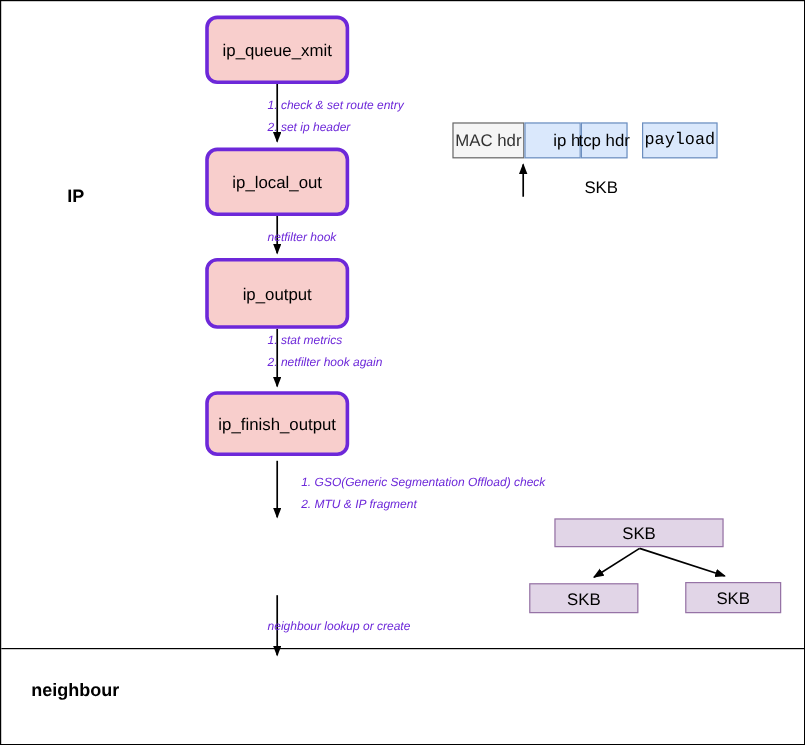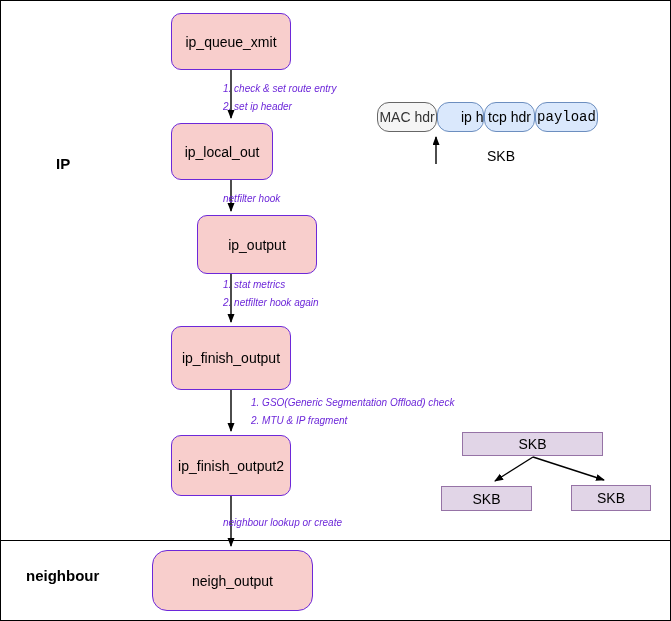--- a/index.html
+++ b/index.html
@@ -26,21 +26,21 @@
   .section-label {
     position: absolute;
     font-size: 15px;
     font-weight: bold;
     color: #000000;
     white-space: nowrap;
   }
   .flow-node {
     position: absolute;
     background: #f8cecc;
-    border: 1px solid #6d28d9;
+    border: 3px solid #6d28d9;
     border-radius: 10px;
     display: flex;
     align-items: center;
     justify-content: center;
     font-size: 14px;
     color: #000000;
     box-sizing: border-box;
     white-space: nowrap;
   }
   .flow-node.big-radius { border-radius: 15px; }
@@ -55,21 +55,20 @@
   .pkt-seg {
     position: absolute;
     top: 101px;
     height: 30px;
     box-sizing: border-box;
     display: flex;
     align-items: center;
     justify-content: center;
     font-size: 14px;
     white-space: nowrap;
-    border-radius: 12px;
   }
   .pkt-seg.gray {
     background: #f5f5f5;
     border: 1px solid #666666;
     color: #333333;
   }
   .pkt-seg.blue {
     background: #dae8fc;
     border: 1px solid #6c8ebf;
     color: #000000;
@@ -119,25 +118,23 @@
     <line x1="230" y1="179" x2="230" y2="210" stroke="#000000" stroke-width="1.4" marker-end="url(#arrowhead)"></line>
     <line x1="230" y1="273" x2="230" y2="321" stroke="#000000" stroke-width="1.4" marker-end="url(#arrowhead)"></line>
     <line x1="230" y1="383" x2="230" y2="430" stroke="#000000" stroke-width="1.4" marker-end="url(#arrowhead)"></line>
     <line x1="230" y1="495" x2="230" y2="545" stroke="#000000" stroke-width="1.4" marker-end="url(#arrowhead)"></line>
     <line x1="435" y1="163" x2="435" y2="136" stroke="#000000" stroke-width="1.4" marker-end="url(#arrowhead)"></line>
     <line x1="532" y1="456" x2="494" y2="480" stroke="#000000" stroke-width="1.4" marker-end="url(#arrowhead)"></line>
     <line x1="532" y1="456" x2="603" y2="479" stroke="#000000" stroke-width="1.4" marker-end="url(#arrowhead)"></line>
   </svg>
 
   <div class="flow-node" style="left: 170px; top: 12px; width: 120px; height: 57px;">ip_queue_xmit</div>
-  <div class="flow-node" style="left: 170px; top: 122px; width: 102px; height: 57px;">ip_local_out</div>
-  <div class="flow-node" style="left: 170px; top: 214px; width: 120px; height: 59px; margin-left: 26px;">ip_output</div>
-  <div class="flow-node" style="left: 170px; top: 325px; width: 120px; height: 64px;">ip_finish_output</div>
-  <div class="flow-node" style="left: 170px; top: 434px; width: 120px; height: 61px;">ip_finish_output2</div>
-  <div class="flow-node big-radius" style="left: 151px; top: 549px; width: 161px; height: 61px;">neigh_output</div>
+  <div class="flow-node" style="left: 170px; top: 122px; width: 120px; height: 57px;">ip_local_out</div>
+  <div class="flow-node" style="left: 170px; top: 214px; width: 120px; height: 59px;">ip_output</div>
+  <div class="flow-node" style="left: 170px; top: 325px; width: 120px; height: 54px;">ip_finish_output</div>
 
   <div class="edge-label" style="left: 222px; top: 79px;">
     <div>1. check &amp; set route entry</div>
     <div>2. set ip header</div>
   </div>
   <div class="edge-label" style="left: 222px; top: 189px;">
     <div>netfilter hook</div>
   </div>
   <div class="edge-label" style="left: 222px; top: 275px;">
     <div>1. stat metrics</div>
@@ -146,21 +143,21 @@
   <div class="edge-label" style="left: 222px; top: 393px; margin-left: 28px;">
     <div>1. GSO(Generic Segmentation Offload) check</div>
     <div>2. MTU &amp; IP fragment</div>
   </div>
   <div class="edge-label" style="left: 222px; top: 513px;">
     <div>neighbour lookup or create</div>
   </div>
 
   <div class="pkt-seg gray" style="left: 376px; width: 60px;">MAC hdr</div>
   <div class="pkt-seg blue" style="left: 436px; width: 47px; padding-left: 36px;">ip hdr</div>
-  <div class="pkt-seg blue" style="left: 483px; width: 51px;">tcp hdr</div>
+  <div class="pkt-seg blue" style="left: 483px; width: 39px;">tcp hdr</div>
   <div class="pkt-seg blue" style="left: 534px; width: 63px; font-family: Liberation Mono, monospace;">payload</div>
   <div class="skb-caption" style="left: 486px; top: 147px;">SKB</div>
 
   <div class="skb-box" style="left: 461px; top: 431px; width: 141px; height: 24px;">SKB</div>
   <div class="skb-box" style="left: 440px; top: 485px; width: 91px; height: 25px;">SKB</div>
   <div class="skb-box" style="left: 570px; top: 484px; width: 80px; height: 26px;">SKB</div>
 
 </div>
 
 </body></html>

